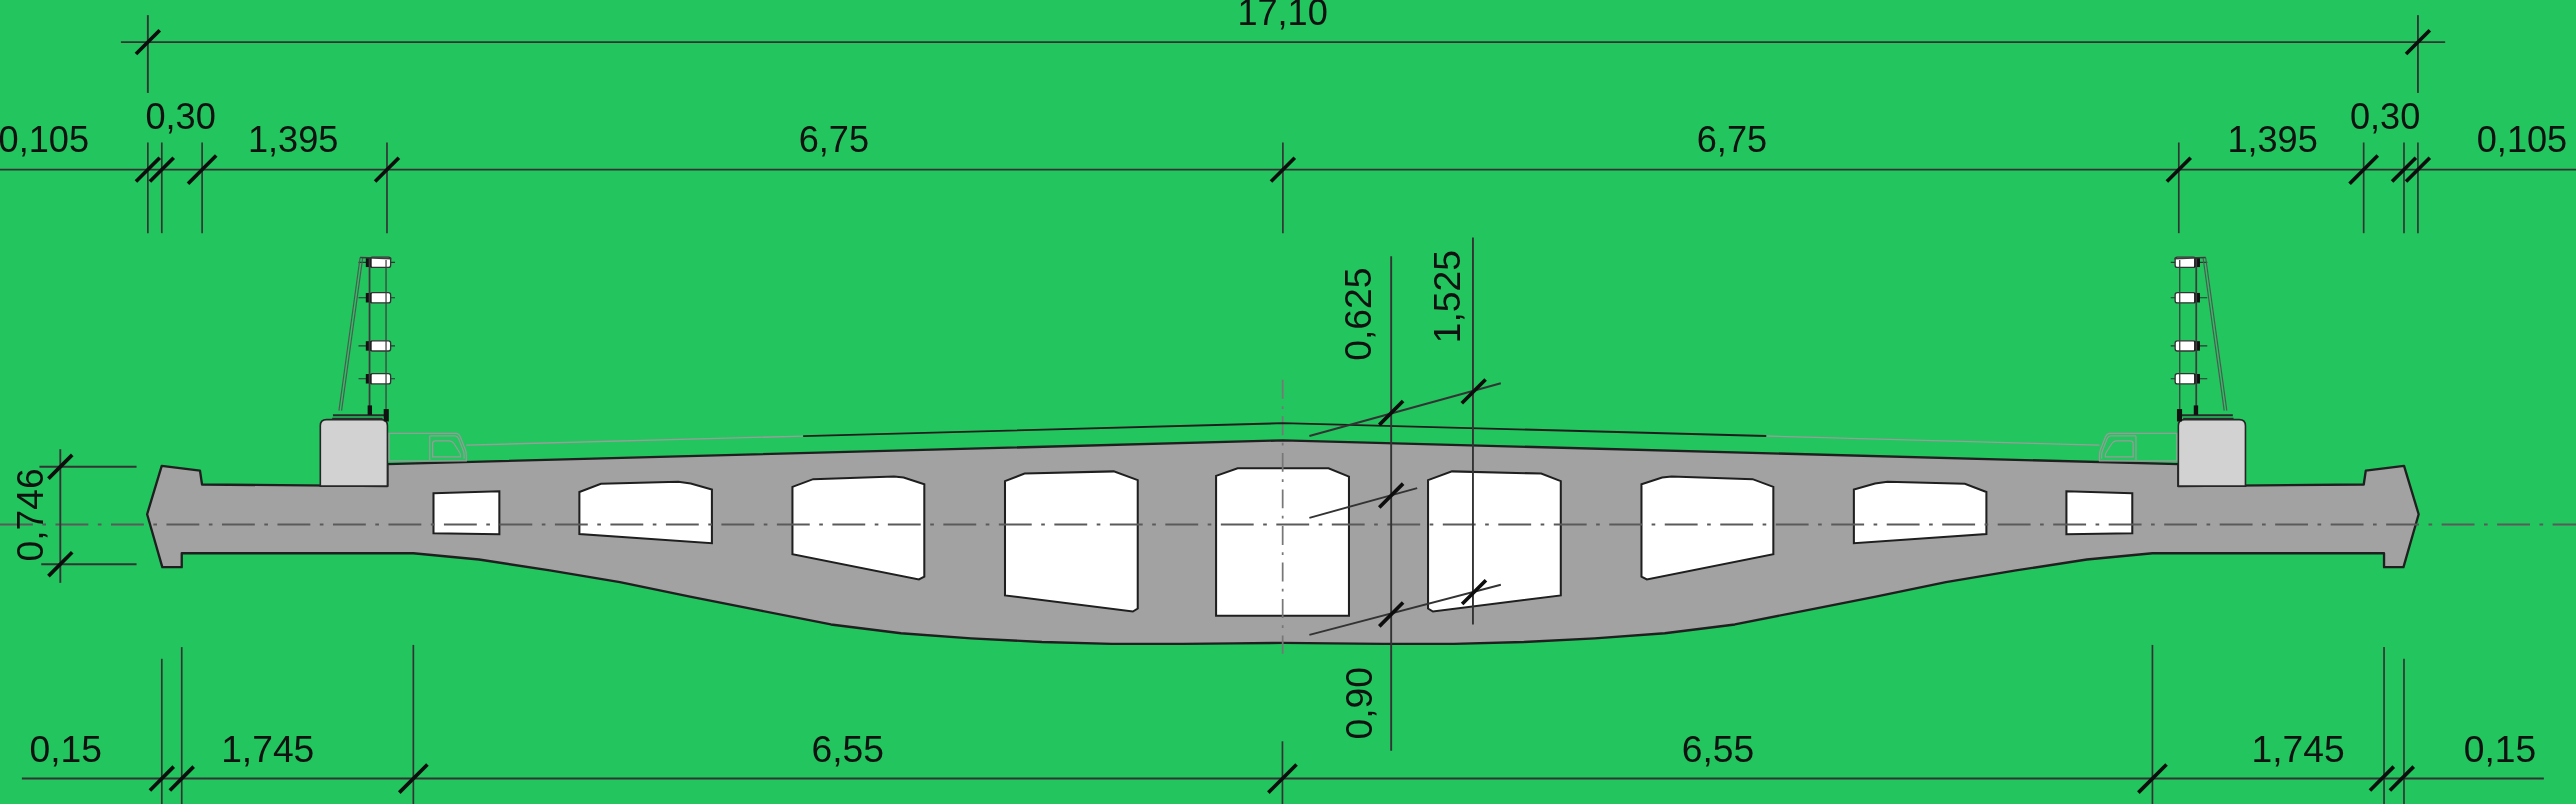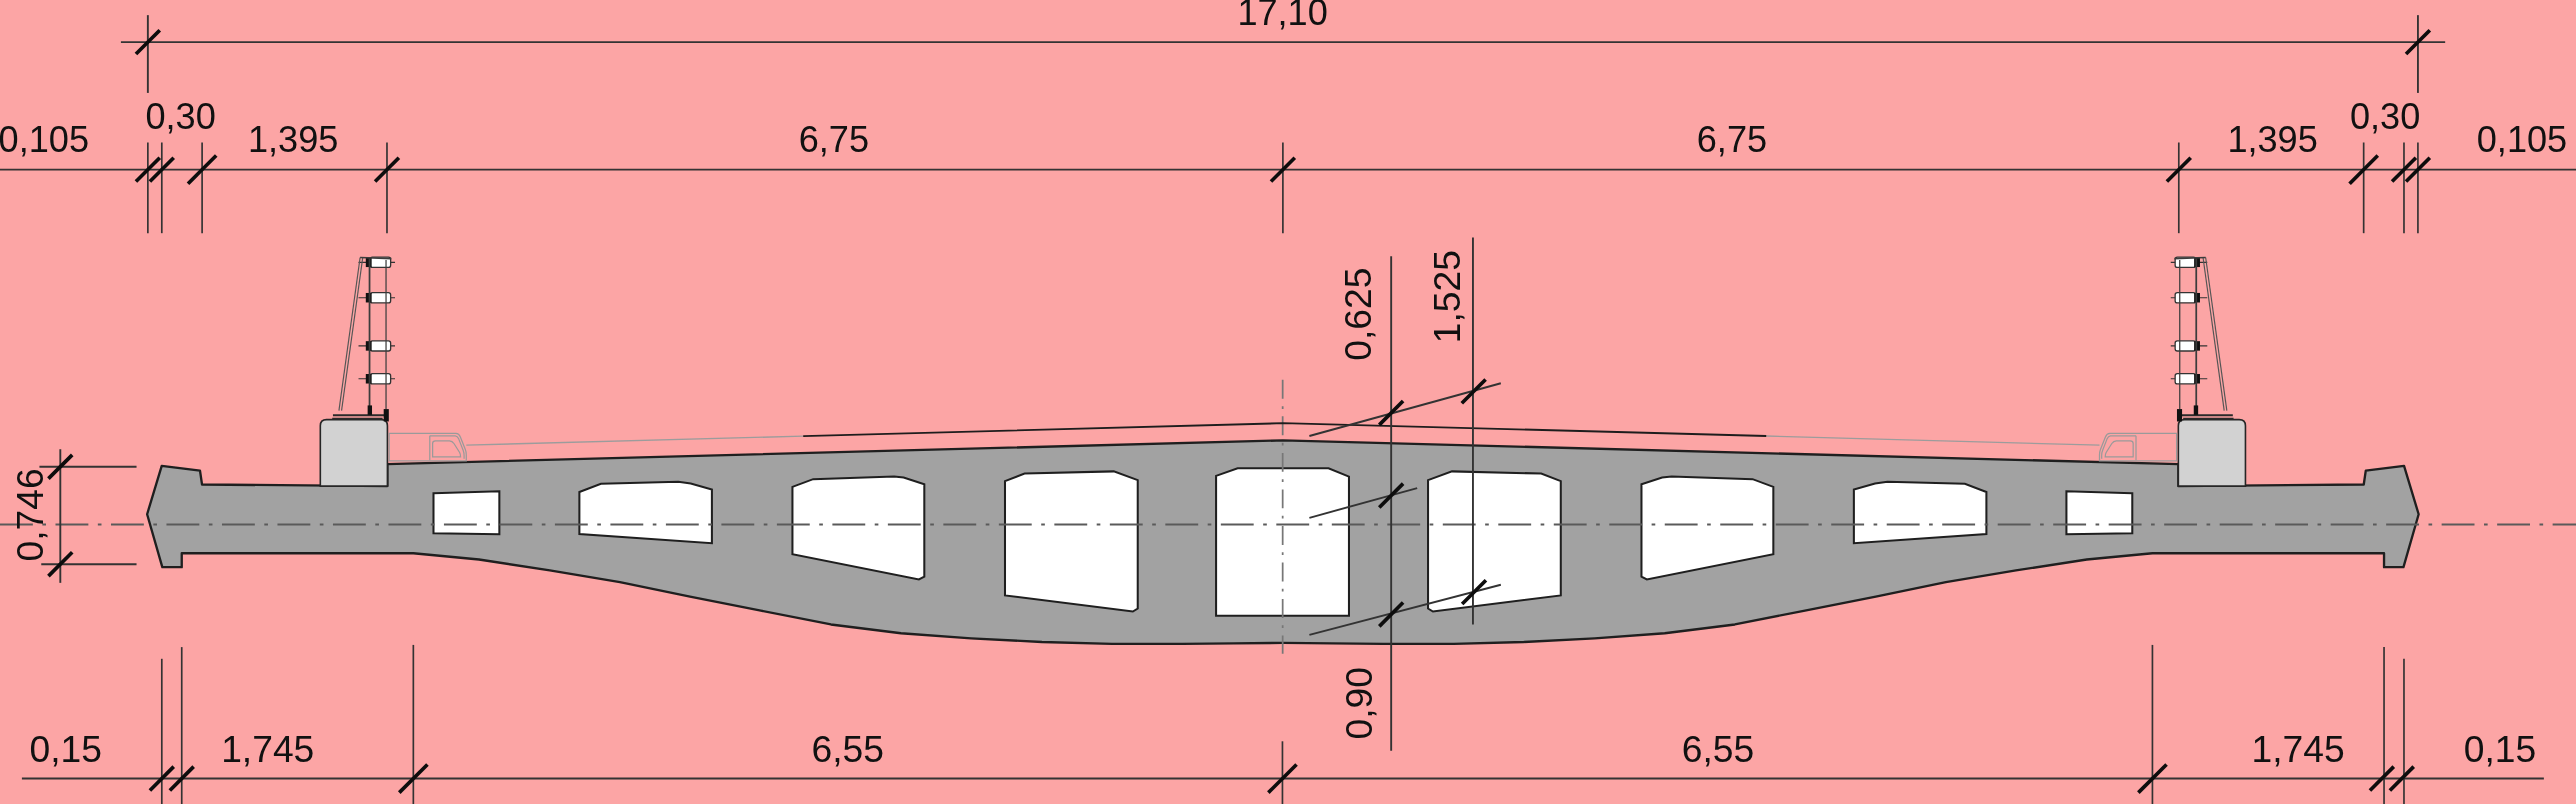--- a/index.html
+++ b/index.html
@@ -1,16 +1,16 @@
 <!DOCTYPE html>
 <html style="font-size:11.7px"><head>
 <meta charset="utf-8">
 <style>
 html,body{margin:0;padding:0;background:#fff;}
-#c{position:relative;width:2576px;height:805px;background:#fca5a5;overflow:hidden;}
+#c{position:relative;width:2576px;height:805px;background:#22c55e;overflow:hidden;}
 text{font-family:"Liberation Sans",sans-serif;fill:#111;}
 </style>
 </head>
 <body>
 <div id="c">
 <svg width="2576" height="805" viewBox="0 0 3528 1102">
 
 <path d="M 201.5,704 L 221.5,637.8 L 273.9,644.4 L 276.7,663.3 L 530.6,665.5 L 530.6,635.4 L 1757,602.9 L 2983.4,635.4 L 2983.4,665.5 L 3237.3,663.3 L 3240.1,644.4 L 3292.5,637.8 L 3312.5,704 L 3291.7,776.5 L 3265.1,776.5 L 3265.1,757.5 L 2947.9,757.5 L 2858,766 L 2761,781 L 2665,797 L 2569,817 L 2472,836 L 2376,855 L 2280,867 L 2184,874 L 2087,879 L 1991,881.5 L 1895,881.5 L 1824,880.8 L 1757,880.2 L 1690,880.8 L 1619,881.5 L 1523,881.5 L 1427,879 L 1330,874 L 1234,867 L 1138,855 L 1042,836 L 945,817 L 849,797 L 753,781 L 656,766 L 566.1,757.5 L 248.9,757.5 L 248.9,776.5 L 222.3,776.5 Z" fill="#a2a2a2" stroke="#1f1f1f" stroke-width="3.2" stroke-linejoin="round"></path>
 
 <polygon points="593.7,675.3 683.9,672.5 683.9,731.5 593.7,730" fill="#fff" stroke="#1f1f1f" stroke-width="2.8"></polygon>

